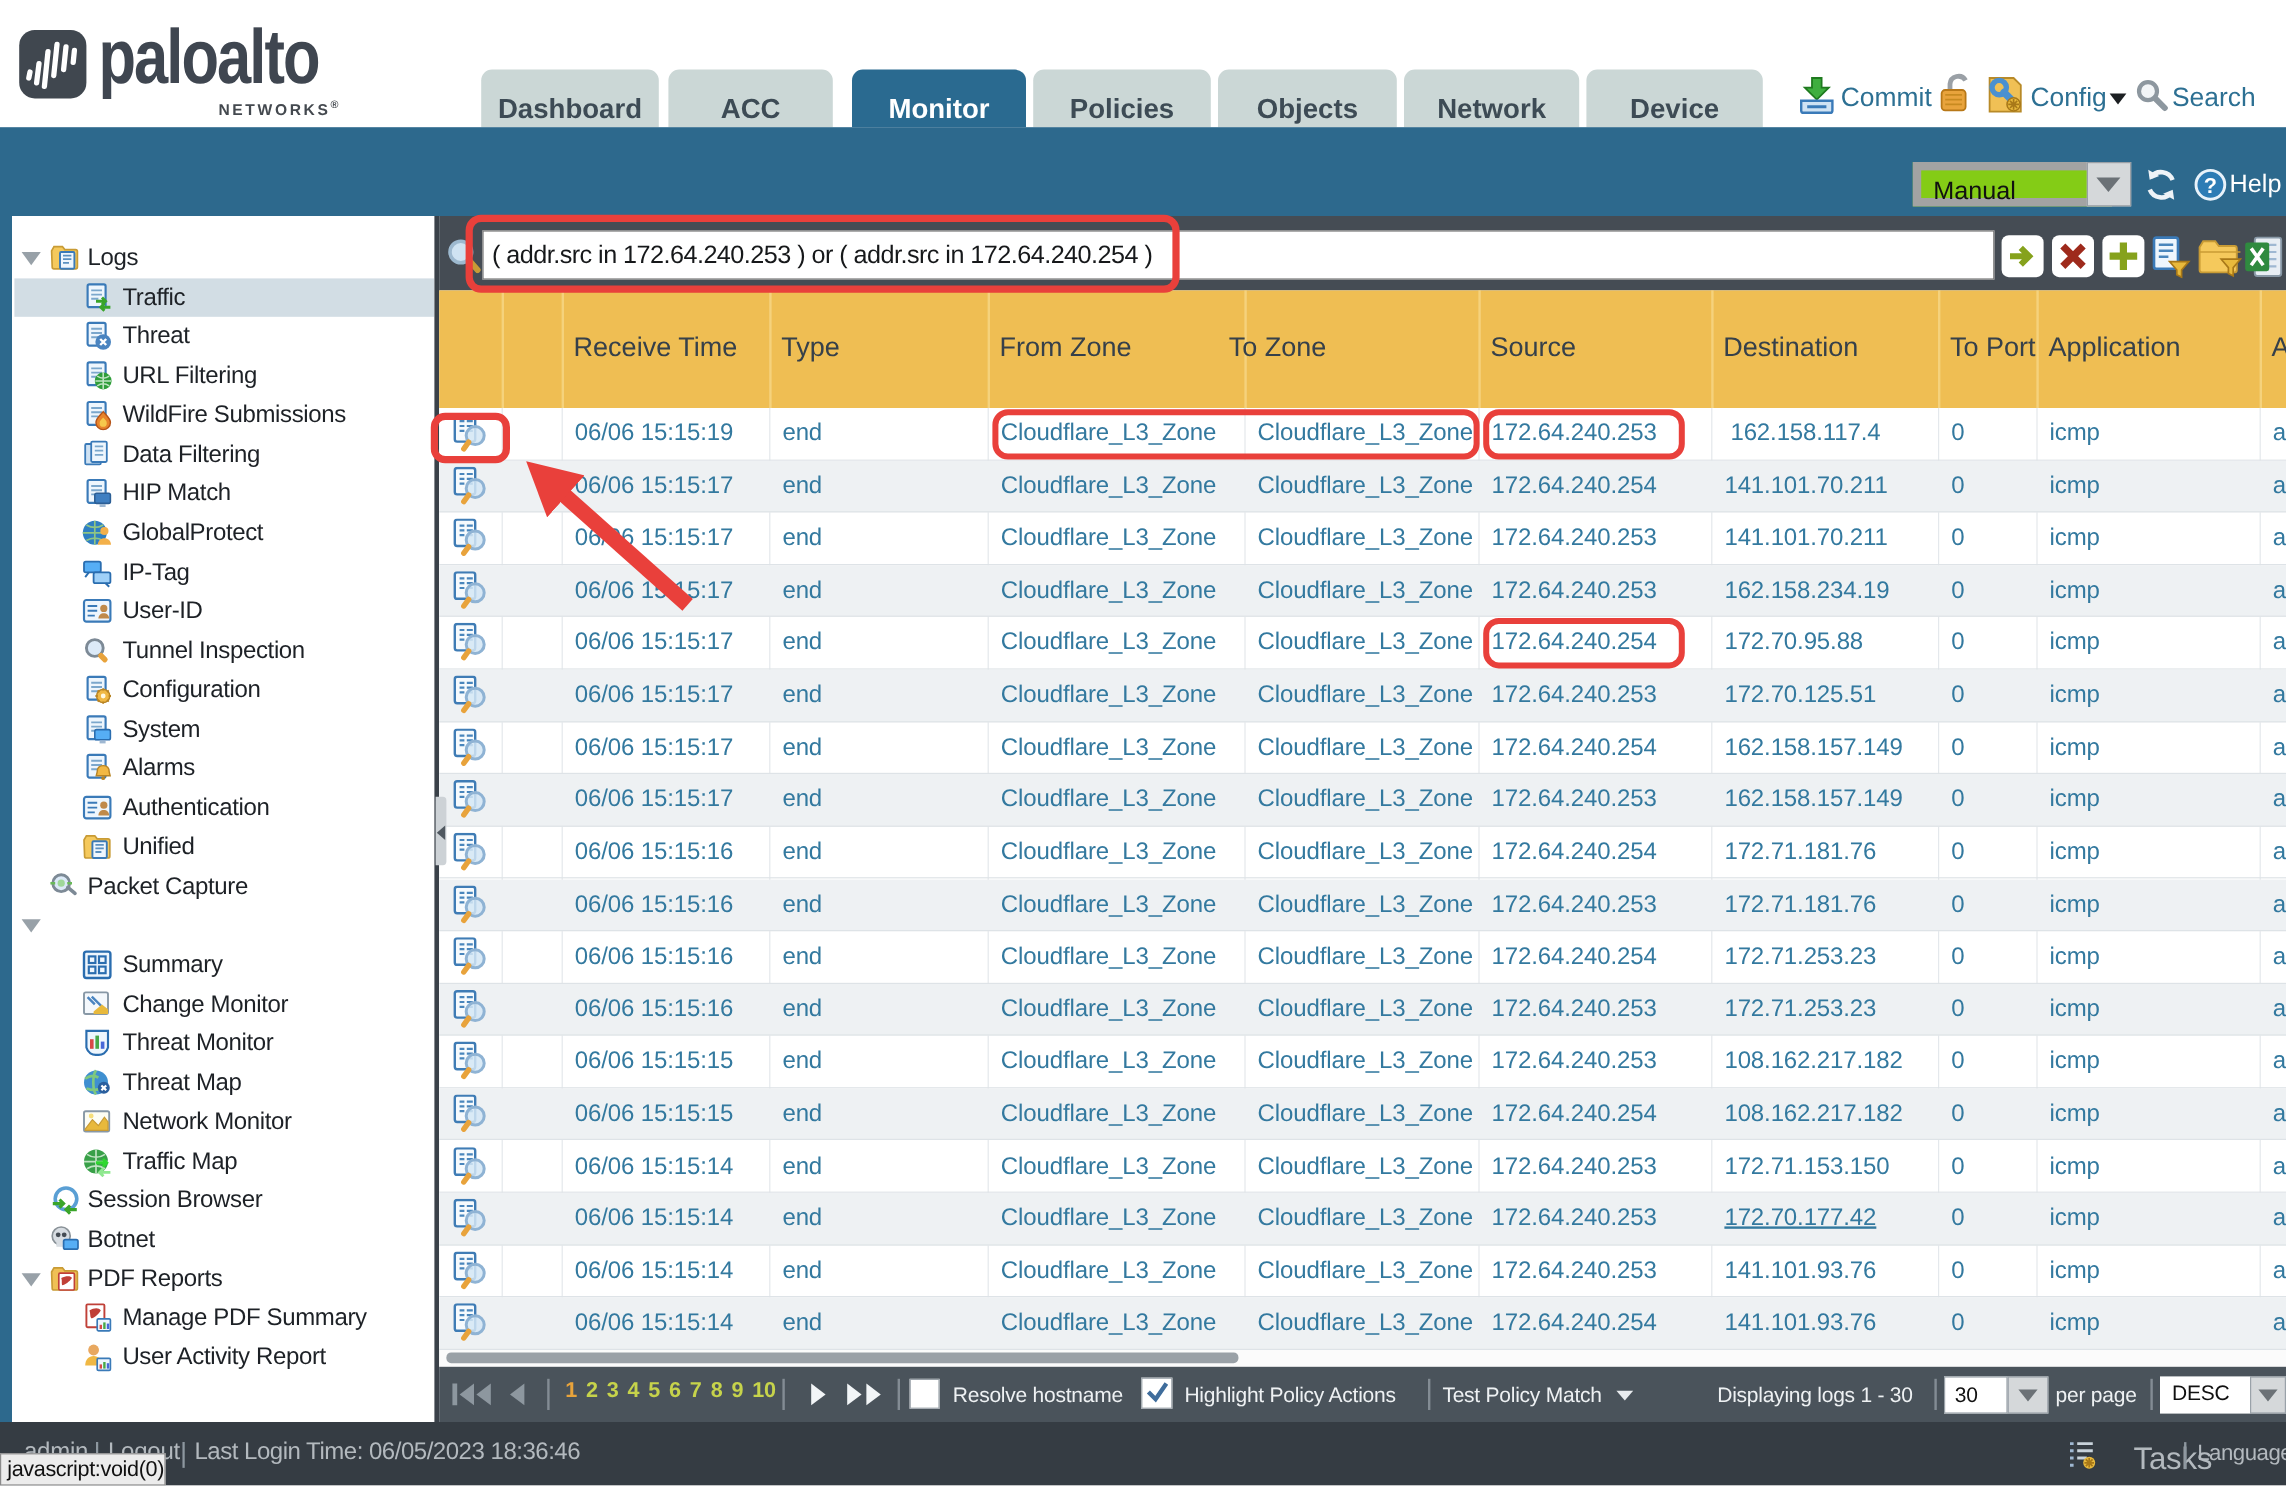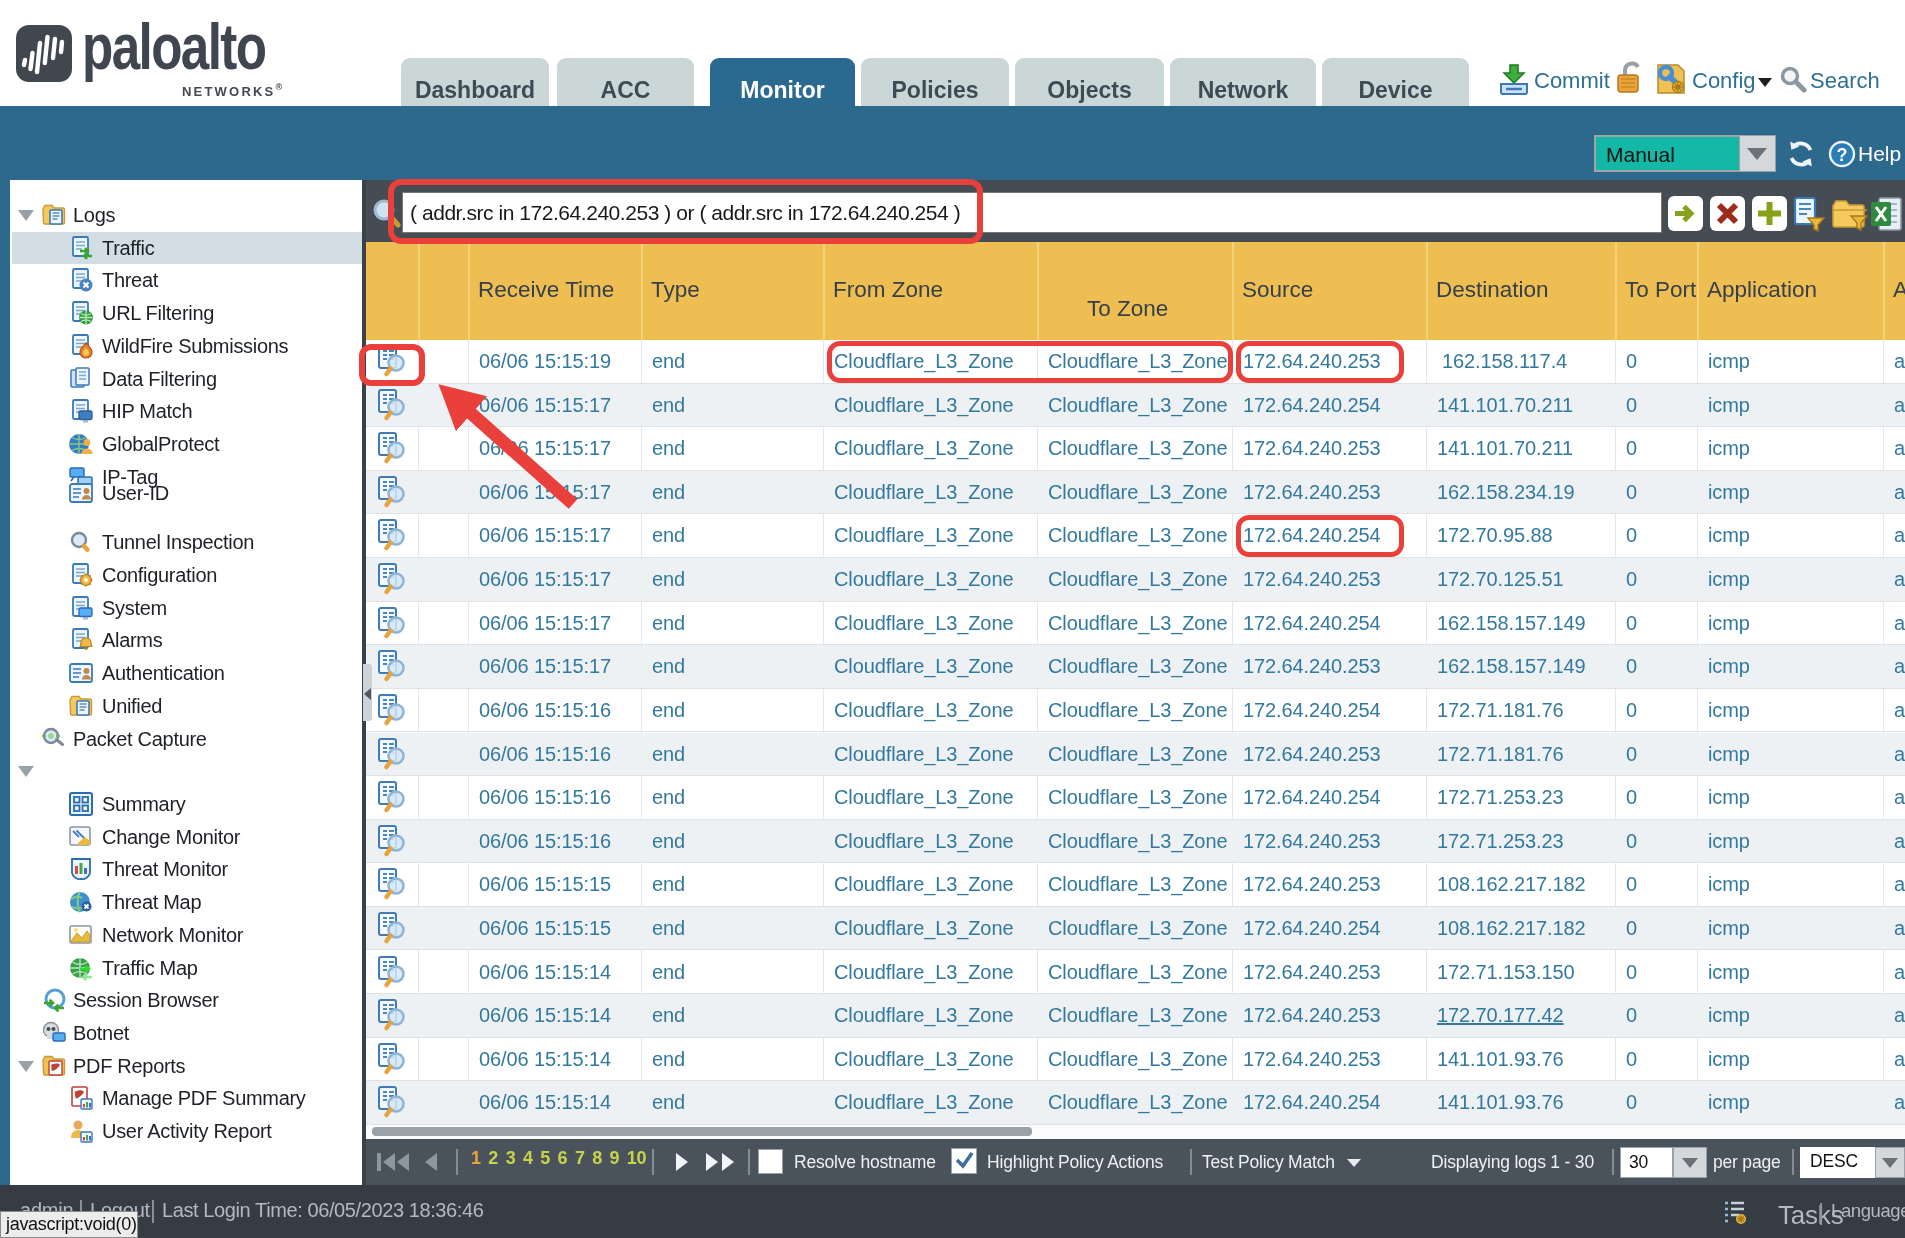--- a/index.html
+++ b/index.html
@@ -14,21 +14,21 @@
   #logonet { position:absolute; left:182px; top:82px; font-size:13px; color:#44494f; letter-spacing:2.2px; font-weight:bold;}
   .tab { position:absolute; top:58px; height:48px; background:#cbd7d6; border-radius:9px 9px 0 0;
          color:#3d4b55; font-size:23px; font-weight:bold; text-align:center; line-height:64px; }
   .tab.active { background:#2a6a90; color:#fff; }
 
   
   .topmenu { position:absolute; top:68px; font-size:22px; color:#2d7093; }
 
   
   #tealband { position:absolute; left:0; top:106px; width:1905px; height:74px; background:#2d698d; }
-  #manualsel { position:absolute; left:1594px; top:29px; width:166px; height:37px; background:#14b8a6; border:2px solid #a3a3a3; font-size:21px; color:#111; line-height:35px; padding-left:10px;}
+  #manualsel { position:absolute; left:1594px; top:29px; width:166px; height:37px; background:#84cc16; border:7px solid #a3a3a3; font-size:21px; color:#111; line-height:35px; padding-left:10px;}
   #manualarrow { position:absolute; left:1739px; top:29px; width:37px; height:37px; background:#d5d8da; border:1px solid #9aa0a6; }
   #helptext { position:absolute; left:1858px; top:36px; font-size:21px; color:#fff; }
 
   
   #leftstrip { position:absolute; left:0; top:180px; width:10px; height:1005px; background:#2d698d; }
   #sidebar { position:absolute; left:10px; top:183px; width:352px; height:1000px; background:#fff; overflow:hidden;}
   .ti { position:absolute; height:33px; font-size:20px; color:#1d2126; line-height:33px; white-space:nowrap; letter-spacing:-0.3px;}
   .ti .lbl { position:absolute; }
   .sel { position:absolute; left:2px; width:350px; height:32px; background:#d2dde4; }
   .tarrow { position:absolute; width:0; height:0; border-left:8px solid transparent; border-right:8px solid transparent; border-top:11px solid #98a1a8; }
@@ -234,21 +234,21 @@
         <span style="position:absolute;left:58px;top:0;width:26px;height:26px;">
           <svg width="26" height="26" viewBox="0 0 26 26" style="position:absolute;top:3px;">
             <rect x="2" y="4" width="14" height="9" rx="1.5" fill="#56aef5" stroke="#2a6daf" stroke-width="1.5"></rect>
             <rect x="10" y="13" width="14" height="9" rx="1.5" fill="#9fd0f8" stroke="#2a6daf" stroke-width="1.5"></rect>
             <path d="M6 13 l-3 4 M20 22 l3 3" stroke="#2a6daf" stroke-width="1.6"></path>
           </svg>
         </span>
         <span class="lbl" style="left:92px;">IP-Tag</span>
       </div>
 
-<div class="ti" style="left:0;top:294px;width:280px;">
+<div class="ti" style="left:0;top:310px;width:280px;">
         <span style="position:absolute;left:58px;top:0;width:26px;height:26px;">
           <svg width="26" height="26" viewBox="0 0 26 26" style="position:absolute;top:3px;">
             <rect x="2" y="4" width="22" height="18" rx="2" fill="#eef6fd" stroke="#3a7ab8" stroke-width="1.8"></rect>
             <path d="M5 9h8M5 13h8M5 17h6" stroke="#3a7ab8" stroke-width="1.6"></path>
             <circle cx="18.5" cy="11" r="3" fill="#c08a4a"></circle>
             <path d="M14 19.5 c0-2.8 2-4.5 4.5-4.5 s4.5 1.7 4.5 4.5z" fill="#c08a4a"></path>
           </svg>
         </span>
         <span class="lbl" style="left:92px;">User-ID</span>
       </div>
@@ -507,21 +507,21 @@
     </svg>
   <div id="thead">
       <div class="hsep" style="left:52px;"></div>
 <div class="hsep" style="left:102px;"></div>
 <div class="hlbl" style="left:112px;">Receive Time</div>
 <div class="hsep" style="left:275px;"></div>
 <div class="hlbl" style="left:285px;">Type</div>
 <div class="hsep" style="left:457px;"></div>
 <div class="hlbl" style="left:467px;">From Zone</div>
 <div class="hsep" style="left:671px;"></div>
-<div class="hlbl" style="left:721px;margin-top:19px;">To Zone</div>
+<div class="hlbl" style="left:658px;">To Zone</div>
 <div class="hsep" style="left:866px;"></div>
 <div class="hlbl" style="left:876px;">Source</div>
 <div class="hsep" style="left:1060px;"></div>
 <div class="hlbl" style="left:1070px;">Destination</div>
 <div class="hsep" style="left:1249px;"></div>
 <div class="hlbl" style="left:1259px;">To Port</div>
 <div class="hsep" style="left:1331px;"></div>
 <div class="hlbl" style="left:1341px;">Application</div>
 <div class="hsep" style="left:1517px;"></div>
 <div class="hlbl" style="left:1527px;">Ac</div>

